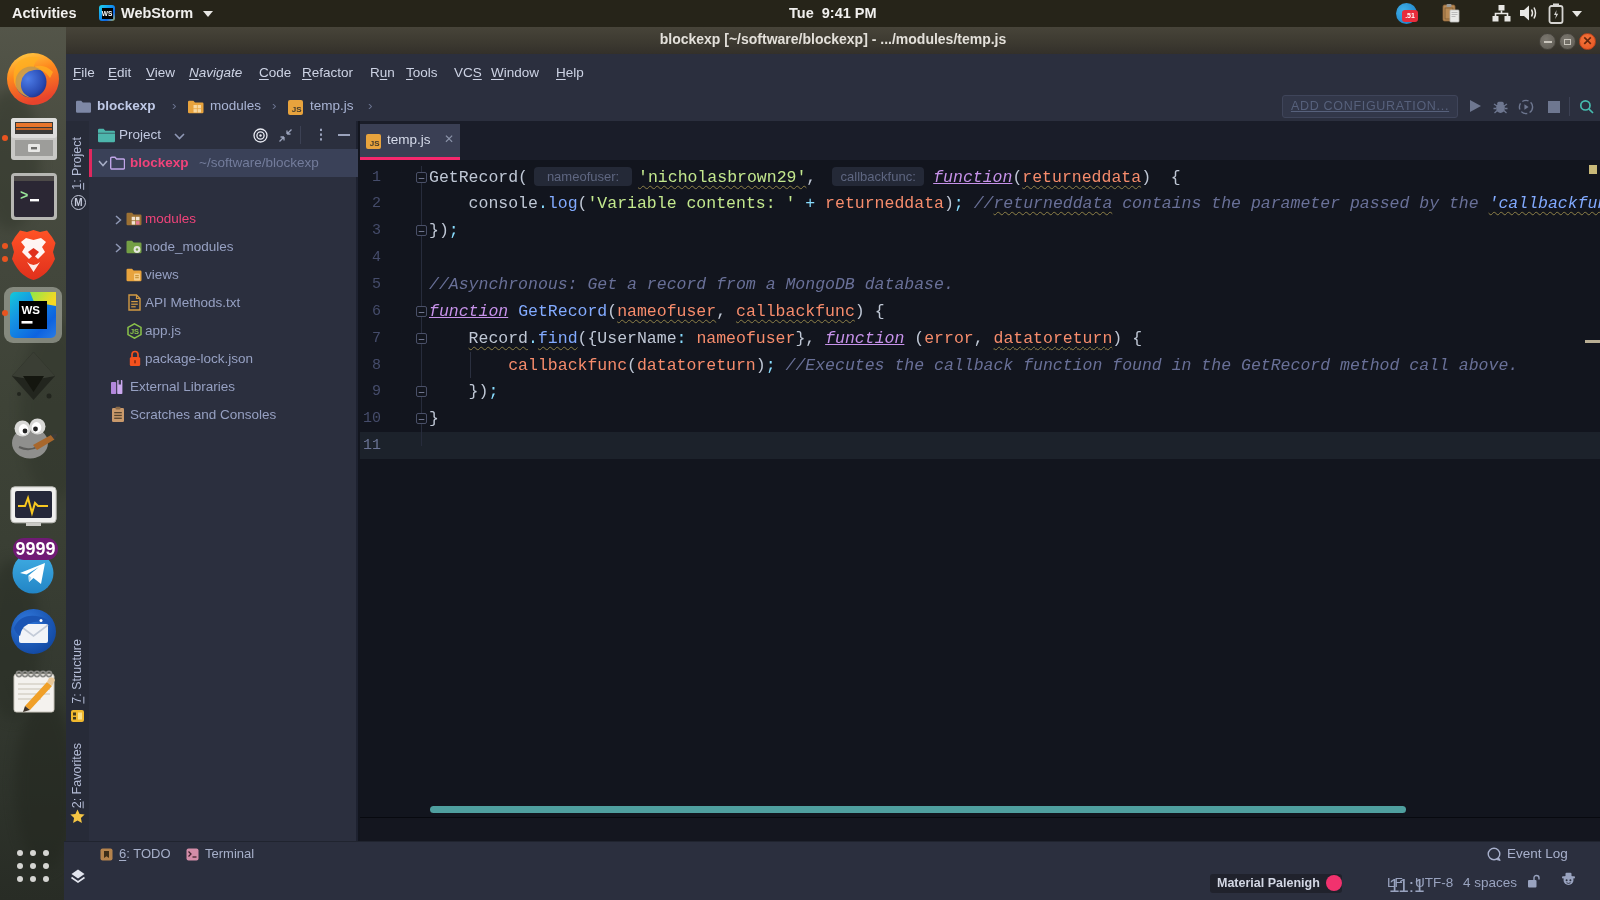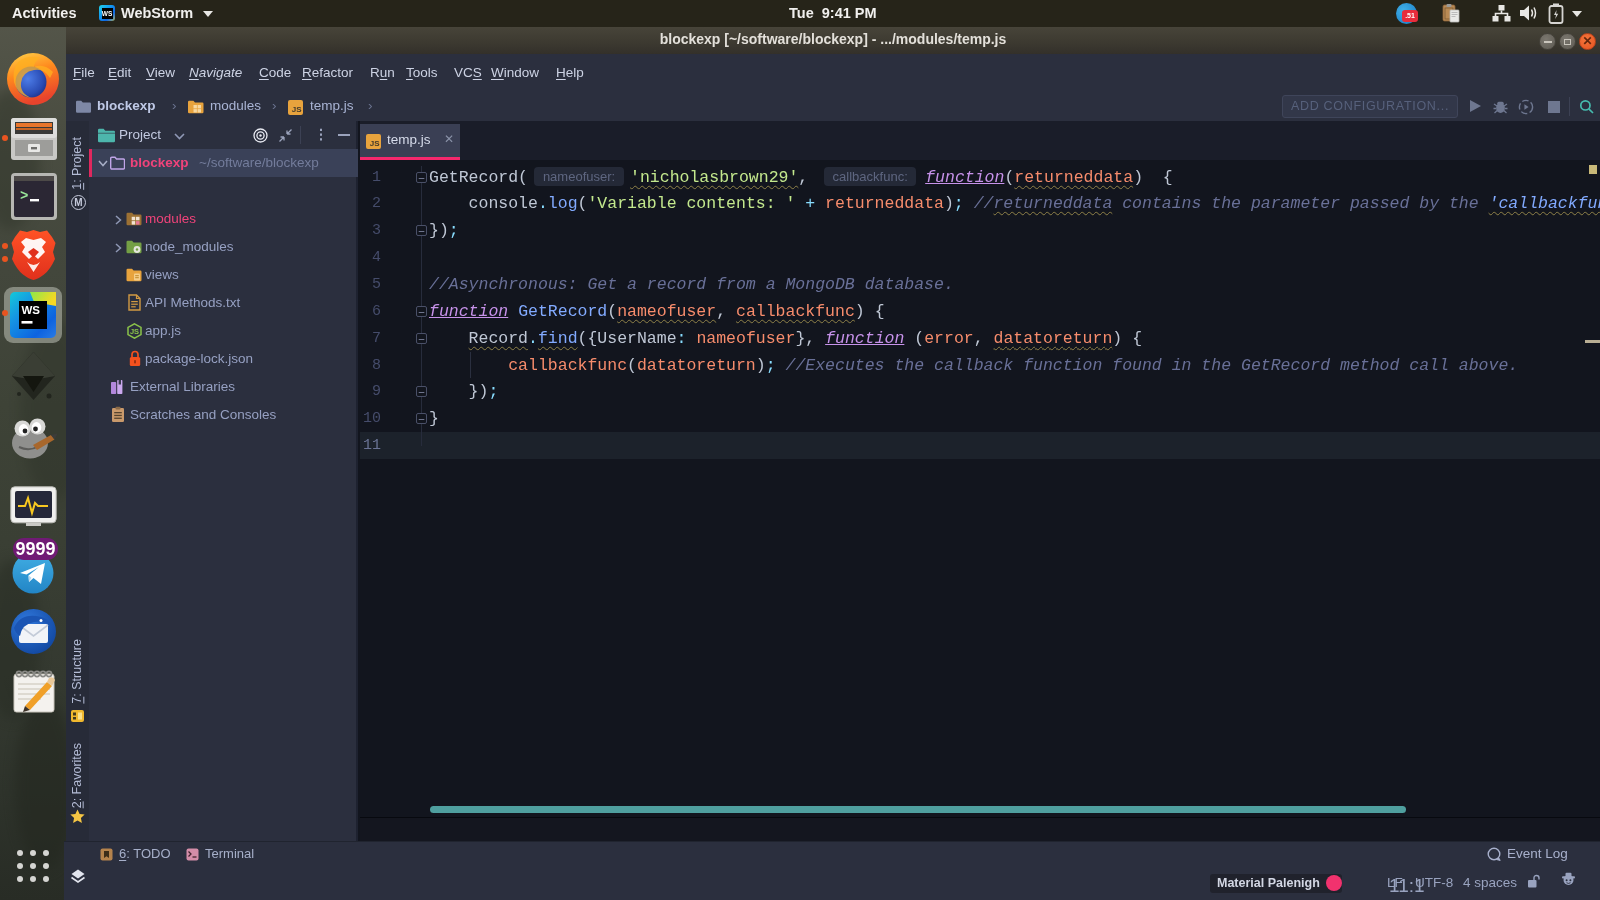--- a/index.html
+++ b/index.html
@@ -308,21 +308,21 @@
     </svg>
     <div class="abs" style="left:144px; top:6px;">modules</div>
     <div class="abs" style="left:206px; top:6px; color:#6B7390;">›</div>
     <div class="abs" style="left:222px; top:8px; width:15px; height:15px; background:#E8A33D; border-radius:2px;
          color:#43392a; font-size:8px; font-weight:700; text-align:right; line-height:19px; padding-right:1.5px;">JS</div>
     <div class="abs" style="left:244px; top:6px;">temp.js</div>
     <div class="abs" style="left:302px; top:6px; color:#6B7390;">›</div>
 
     <div class="abs" style="left:1216px; top:3px; width:176px; height:23px; background:#323749;
          border:1px solid #3F455A; border-radius:3px; color:#57617C; font-size:12.5px;
-         letter-spacing:0.7px; text-align:center; line-height:21px;">ADD CONFIGURATION...</div>
+         letter-spacing:0.7px; text-align:center; line-height:21px;text-decoration:underline;">ADD CONFIGURATION...</div>
     <div class="abs" style="left:1404px; top:8px; width:0; height:0; border-top:6.5px solid transparent;
          border-bottom:6.5px solid transparent; border-left:11px solid #6E7790;"></div>
     <svg class="abs" style="left:1427px; top:7px;" width="15" height="15" viewBox="0 0 15 15">
       <ellipse cx="7.5" cy="9" rx="4.4" ry="5" fill="#6E7790"></ellipse>
       <rect x="4.2" y="2.8" width="6.6" height="3.4" rx="1.6" fill="#6E7790"></rect>
       <path d="M1 5 L4 7 M14 5 L11 7 M0.5 9.5 H3 M14.5 9.5 H12 M1.5 14 L4.2 11.5 M13.5 14 L10.8 11.5" stroke="#6E7790" stroke-width="1.3"></path>
     </svg>
     <svg class="abs" style="left:1452px; top:7px;" width="16" height="16" viewBox="0 0 16 16">
       <circle cx="8" cy="8" r="6.6" fill="none" stroke="#6E7790" stroke-width="1.4" stroke-dasharray="6.5 2.5"></circle>
       <path d="M6.4 5.2 L10.6 8 L6.4 10.8 Z" fill="#6E7790"></path>
@@ -492,21 +492,21 @@
   <div class="ln" style="top:405.2px;">10</div>
   <div class="ln" style="top:432px; color:#6A7394;">11</div>
 
   <div class="fold" style="top:171.5px;">–</div>
   <div class="fold" style="top:225.2px;">–</div>
   <div class="fold" style="top:305.8px;">–</div>
   <div class="fold" style="top:332.6px;">–</div>
   <div class="fold" style="top:386.3px;">–</div>
   <div class="fold" style="top:413.2px;">–</div>
 
-  <div class="cl" style="top:163.5px;">GetRecord(<span class="hint" style="width:90px;">nameofuser:</span><span class="gr sq">'nicholasbrown29'</span>, <span class="hint" style="width:92px; margin-right:9px;">callbackfunc:</span><span class="pu">function</span>(<span class="or sq">returneddata</span>)  {</div>
+  <div class="cl" style="top:163.5px;">GetRecord(<span class="hint" style="width:98px;">nameofuser:</span><span class="gr sq">'nicholasbrown29'</span>, <span class="hint" style="width:92px; margin-right:9px;">callbackfunc:</span><span class="pu">function</span>(<span class="or sq">returneddata</span>)  {</div>
   <div class="cl" style="top:190.4px;">    console<span class="cy">.</span><span class="bl">log</span>(<span class="gr">'Variable contents: '</span> <span class="cy">+</span> <span class="or">returneddata</span>)<span class="cy">;</span> <span class="cm">//<span class="sq">returneddata</span> contains the parameter passed by the </span><span class="bl sq" style="font-style:italic;">'callbackfunc'</span></div>
   <div class="cl" style="top:217.2px;">})<span class="cy">;</span></div>
   <div class="cl" style="top:244.1px;"></div>
   <div class="cl" style="top:270.9px;"><span class="cm">//Asynchronous: Get a record from a MongoDB database.</span></div>
   <div class="cl" style="top:297.8px;"><span class="pu">function</span> <span class="bl">GetRecord</span>(<span class="or sq">nameofuser</span>, <span class="or sq">callbackfunc</span>) {</div>
   <div class="cl" style="top:324.6px;">    <span class="sq">Record</span><span class="cy">.</span><span class="bl sq">find</span>({UserName<span class="cy">:</span> <span class="or">nameofuser</span>}, <span class="pu">function</span> (<span class="or">error</span>, <span class="or sq">datatoreturn</span>) {</div>
   <div class="cl" style="top:351.5px;">        <span class="or">callbackfunc</span>(<span class="or">datatoreturn</span>)<span class="cy">;</span> <span class="cm">//Executes the callback function found in the GetRecord method call above.</span></div>
   <div class="cl" style="top:378.3px;">    })<span class="cy">;</span></div>
   <div class="cl" style="top:405.2px;">}</div>
 

